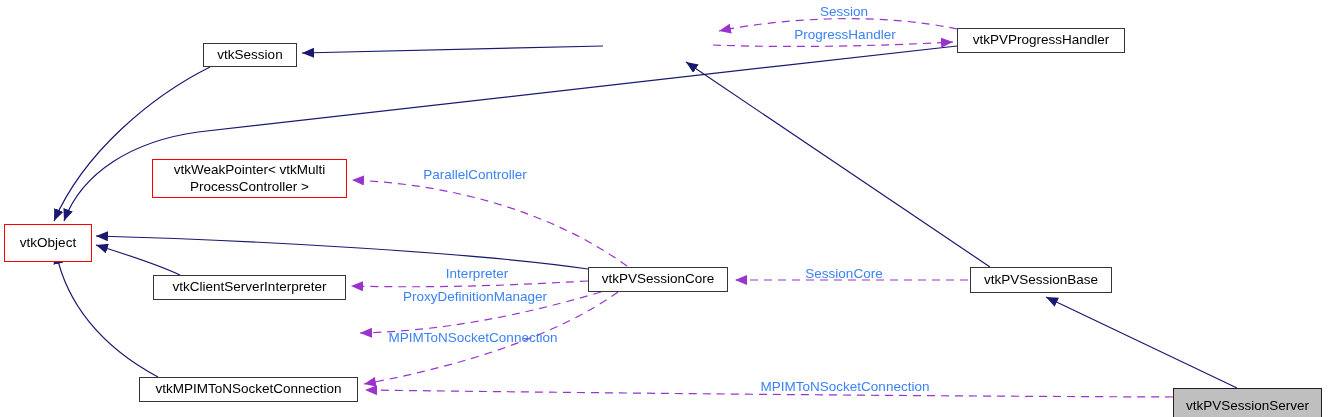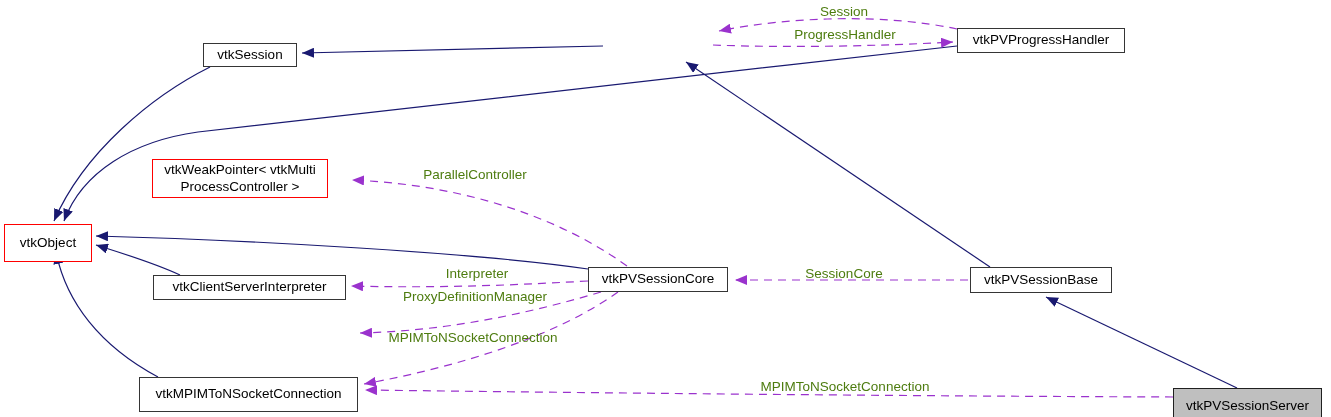--- a/index.html
+++ b/index.html
@@ -23,21 +23,21 @@
     white-space:pre-line;
     line-height:1.25;
     cursor:pointer;
   }
   .node.red{border:1.5px solid #ff0000;}
   .node.selected{background:#bfbfbf;border:1.5px solid #202020;cursor:default;}
   .edge-label{
     position:absolute;
     transform:translate(-50%,-50%);
     font-size:13.5px;
-    color:#4d7c0f;
+    color:#3b82f6;
     white-space:nowrap;
   }
   .solid-edge{fill:none;stroke:#191970;stroke-width:1.2;}
   .dashed-edge{fill:none;stroke:#9a32cd;stroke-width:1.2;stroke-dasharray:8 6;}
 </style>
 </head>
 <body>
 
 <div id="canvas">
 
@@ -68,33 +68,33 @@
     <path class="dashed-edge" d="M618,292 C556,336 462,366 364,384" marker-end="url(#arrow-purple)"></path>
     <path class="dashed-edge" d="M968,280 L735,280" marker-end="url(#arrow-purple)"></path>
     <path class="dashed-edge" d="M1173,397 C900,396 600,393 365,390" marker-end="url(#arrow-purple)"></path>
   </svg>
 
   <div class="node" style="left:203px;top:43px;width:94px;height:24px">vtkSession</div>
 
 
   <div class="node" style="left:957px;top:28px;width:168px;height:25px">vtkPVProgressHandler</div>
 
-  <div class="node red" style="left:152px;top:159px;width:176px;height:39px">vtkWeakPointer&lt; vtkMulti
+  <div class="node red" style="left:152px;top:159px;width:195px;height:39px">vtkWeakPointer&lt; vtkMulti
 ProcessController &gt;</div>
 
   <div class="node red" style="left:4px;top:224px;width:88px;height:38px">vtkObject</div>
 
   <div class="node" style="left:153px;top:275px;width:193px;height:25px">vtkClientServerInterpreter</div>
 
   <div class="node" style="left:588px;top:267px;width:140px;height:25px">vtkPVSessionCore</div>
 
   <div class="node" style="left:970px;top:267px;width:142px;height:26px">vtkPVSessionBase</div>
 
 
-  <div class="node" style="left:139px;top:377px;width:219px;height:35px">vtkMPIMToNSocketConnection</div>
+  <div class="node" style="left:139px;top:377px;width:219px;height:25px">vtkMPIMToNSocketConnection</div>
 
   <div class="node selected" style="left:1173px;top:388px;width:149px;height:36px">vtkPVSessionServer</div>
 
   <div class="edge-label" style="left:844px;top:11px">Session</div>
 
   <div class="edge-label" style="left:845px;top:34px">ProgressHandler</div>
 
   <div class="edge-label" style="left:475px;top:174px">ParallelController</div>
 
   <div class="edge-label" style="left:477px;top:273px">Interpreter</div>

